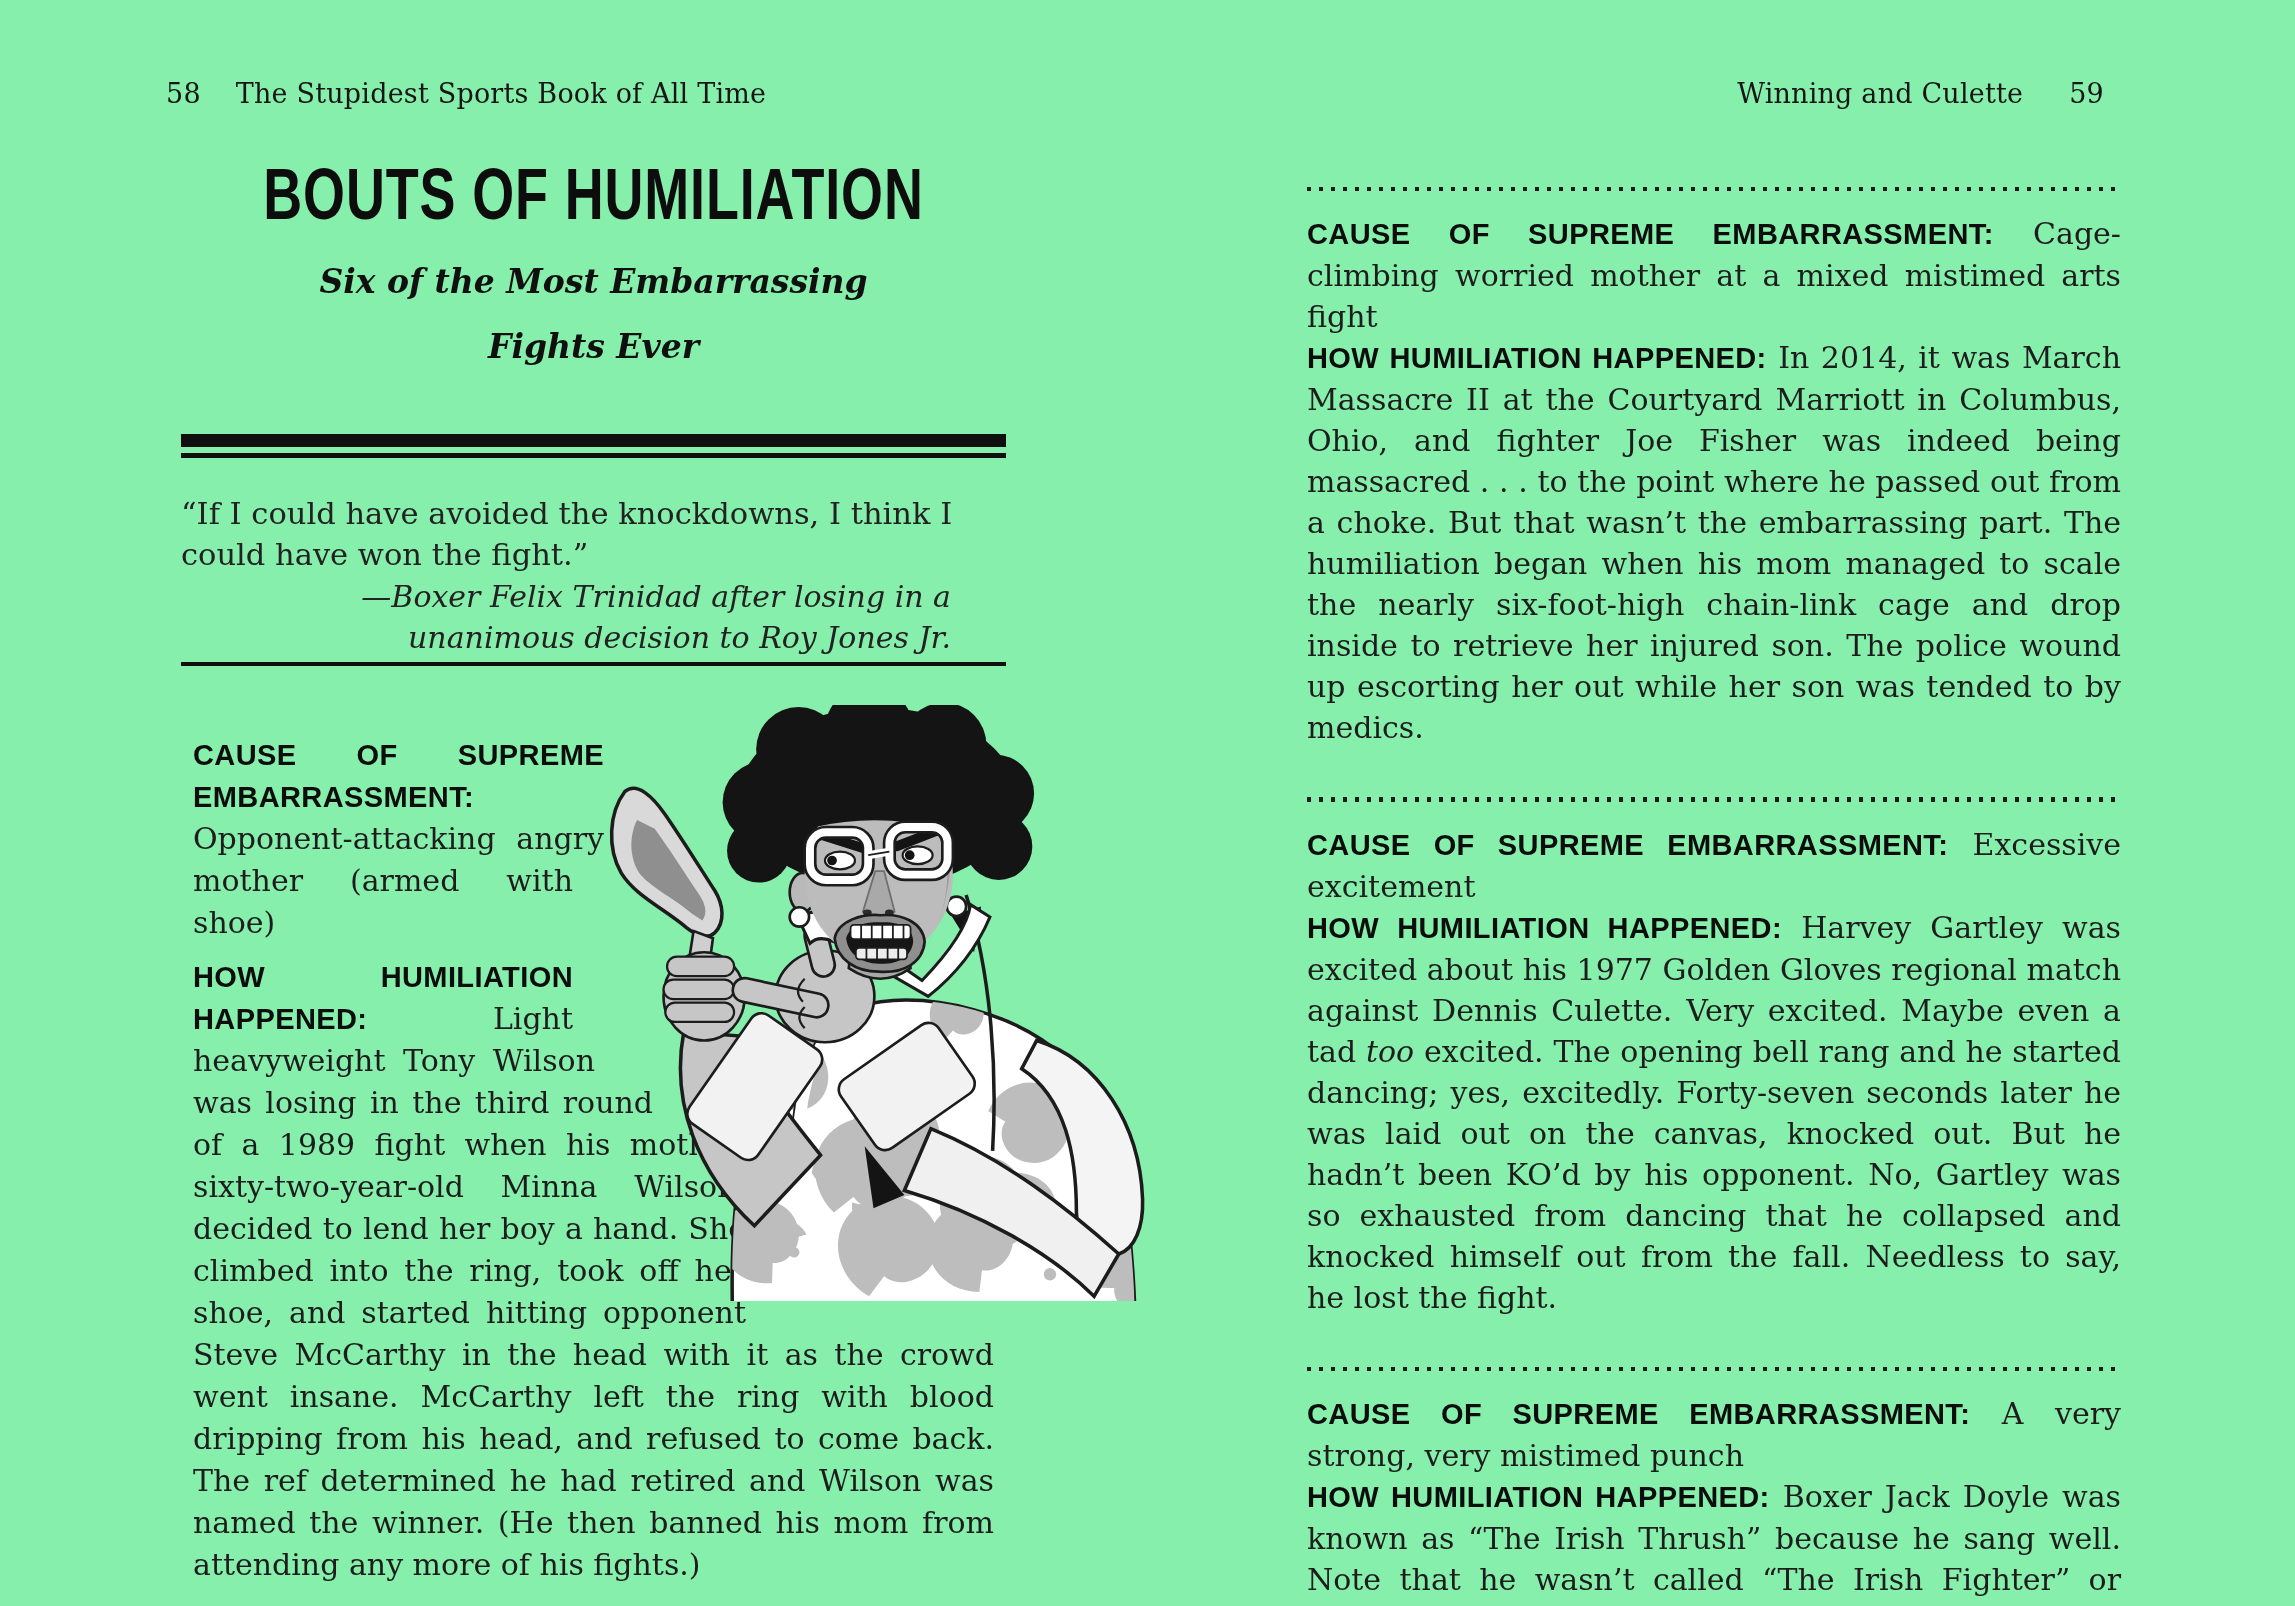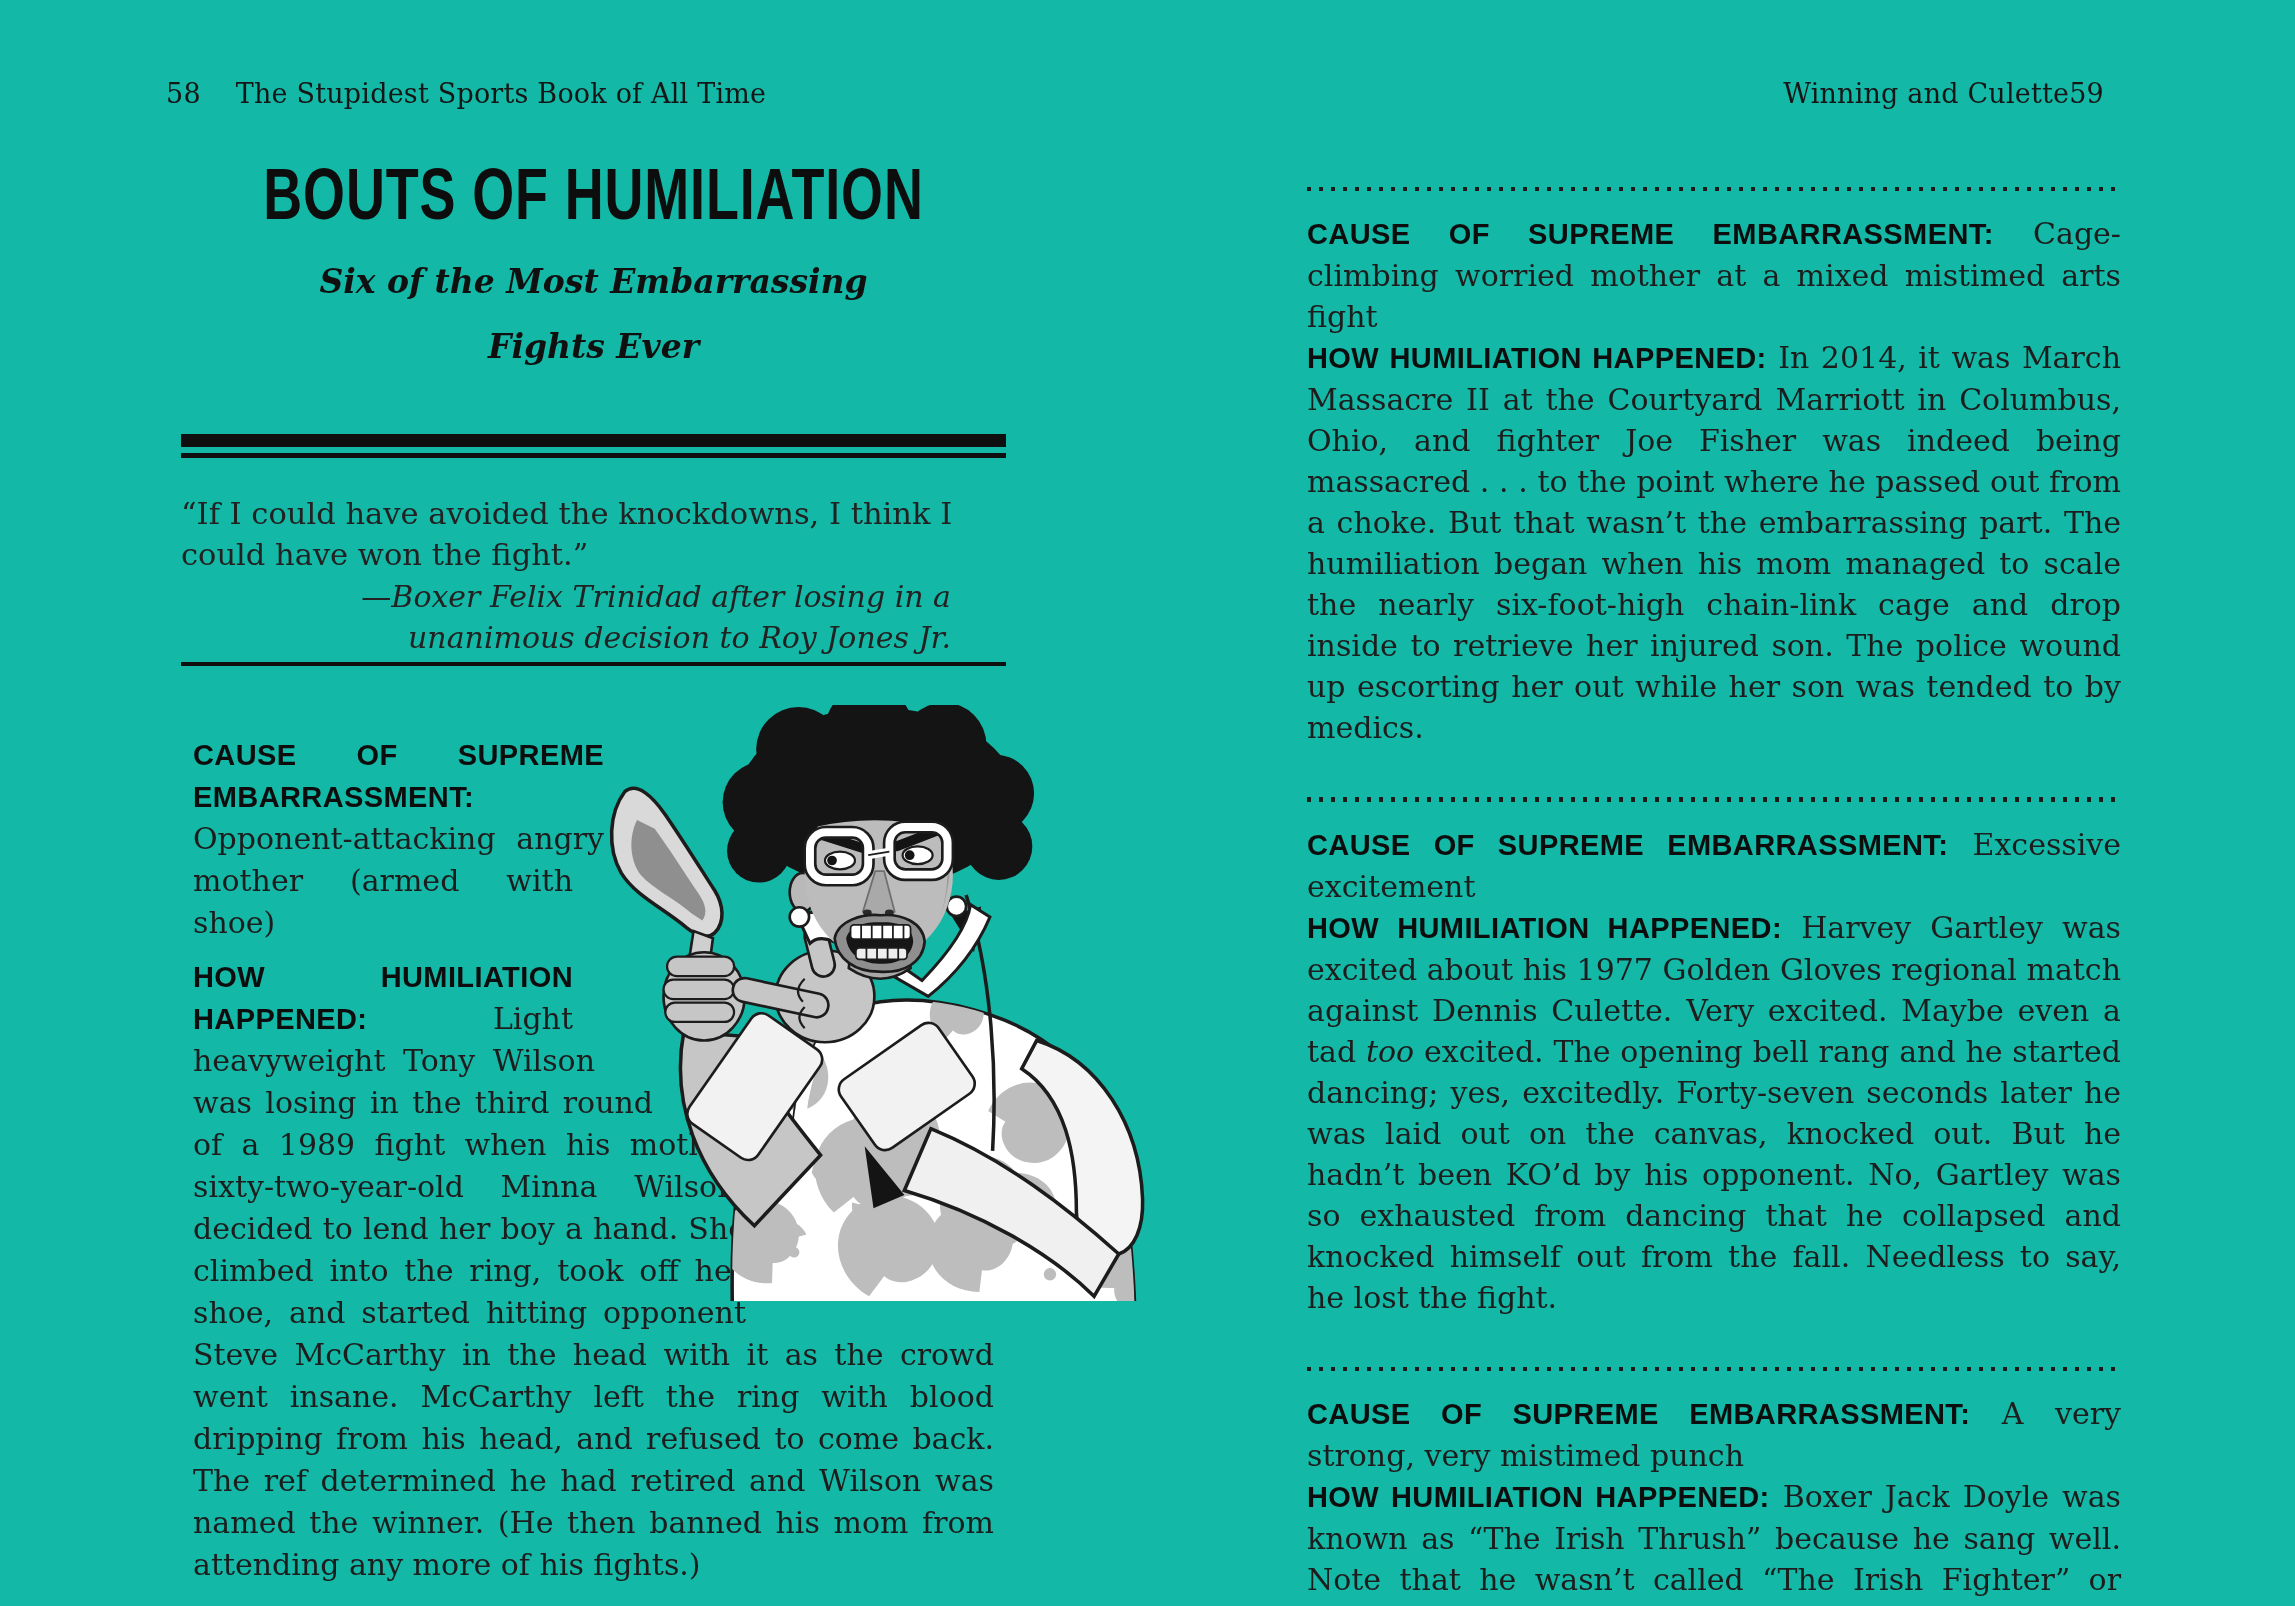--- a/index.html
+++ b/index.html
@@ -1,27 +1,27 @@
 <!DOCTYPE html>
 <html style="font-size:14px"><head>
 <meta charset="utf-8">
 <style>
   html,body{margin:0;padding:0;background:#ffffff;}
-  #spread{position:relative;width:2295px;height:1607px;background:#14b8a6;overflow:hidden;
+  #spread{position:relative;width:2295px;height:1607px;background:#86efac;overflow:hidden;
           font-family:"DejaVu Serif", serif;color:#1b1b1b;}
   .page{position:absolute;top:0;height:100%;}
   #page-left{left:0;width:1148px;}
   #page-right{left:1148px;width:1148px;}
 
   
   .runhead{position:absolute;font-size:27px;letter-spacing:0.2px;color:#161616;white-space:nowrap;}
   #runhead-left{left:166px;top:78px;}
   #runhead-left .pagenum{margin-right:35px;}
   #runhead-right{right:192px;top:78px;}
-  #runhead-right .pagenum{}
+  #runhead-right .pagenum{margin-left:46px;}
 
   
   .colL{position:absolute;left:181px;width:825px;}
   #title{top:152px;text-align:center;font-family:"Liberation Sans", sans-serif;
          font-weight:800;font-size:55px;letter-spacing:0.9px;color:#0d0d0d;
          transform:scale(.98,1.32);transform-origin:center top;white-space:nowrap;}
   #subtitle{top:249px;text-align:center;font-style:italic;font-weight:700;
             font-size:33px;line-height:65px;color:#101010;}
   #rule-double{top:434px;}
   #rule-double .bar{height:13.2px;background:#0f0f0f;}

